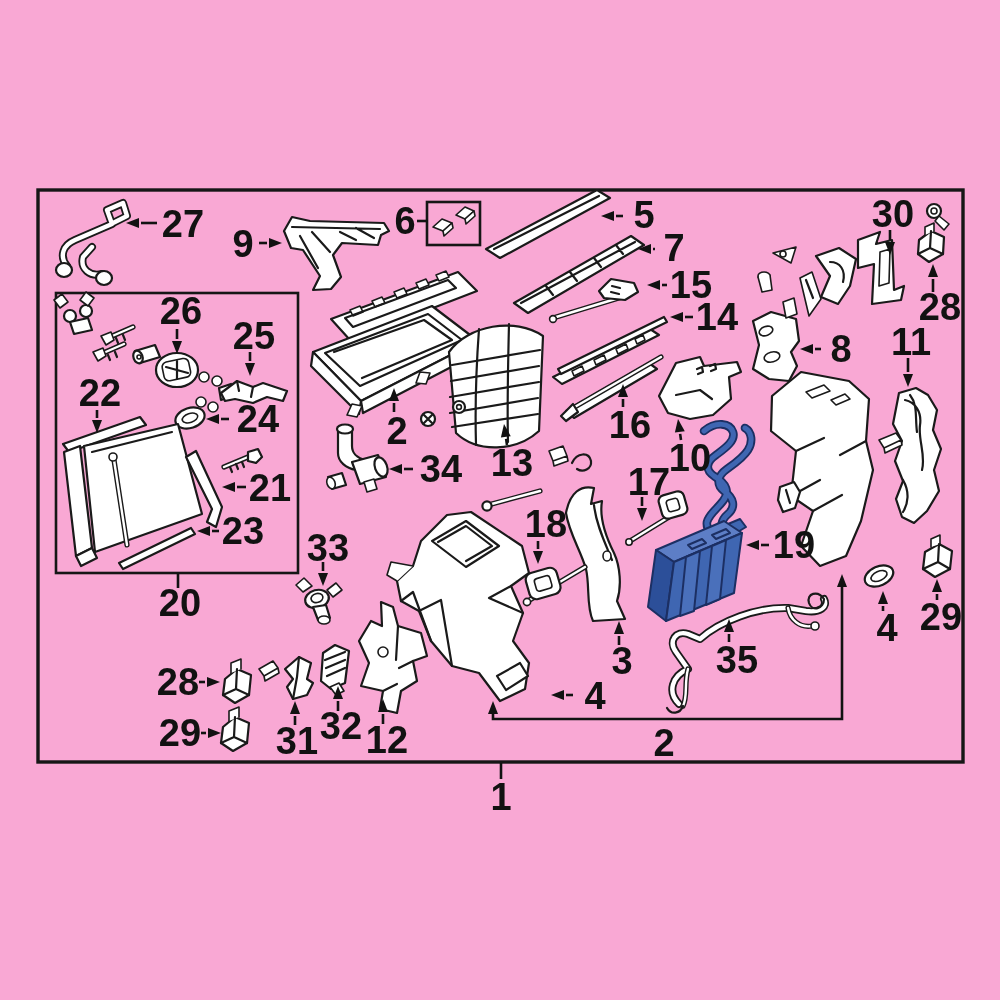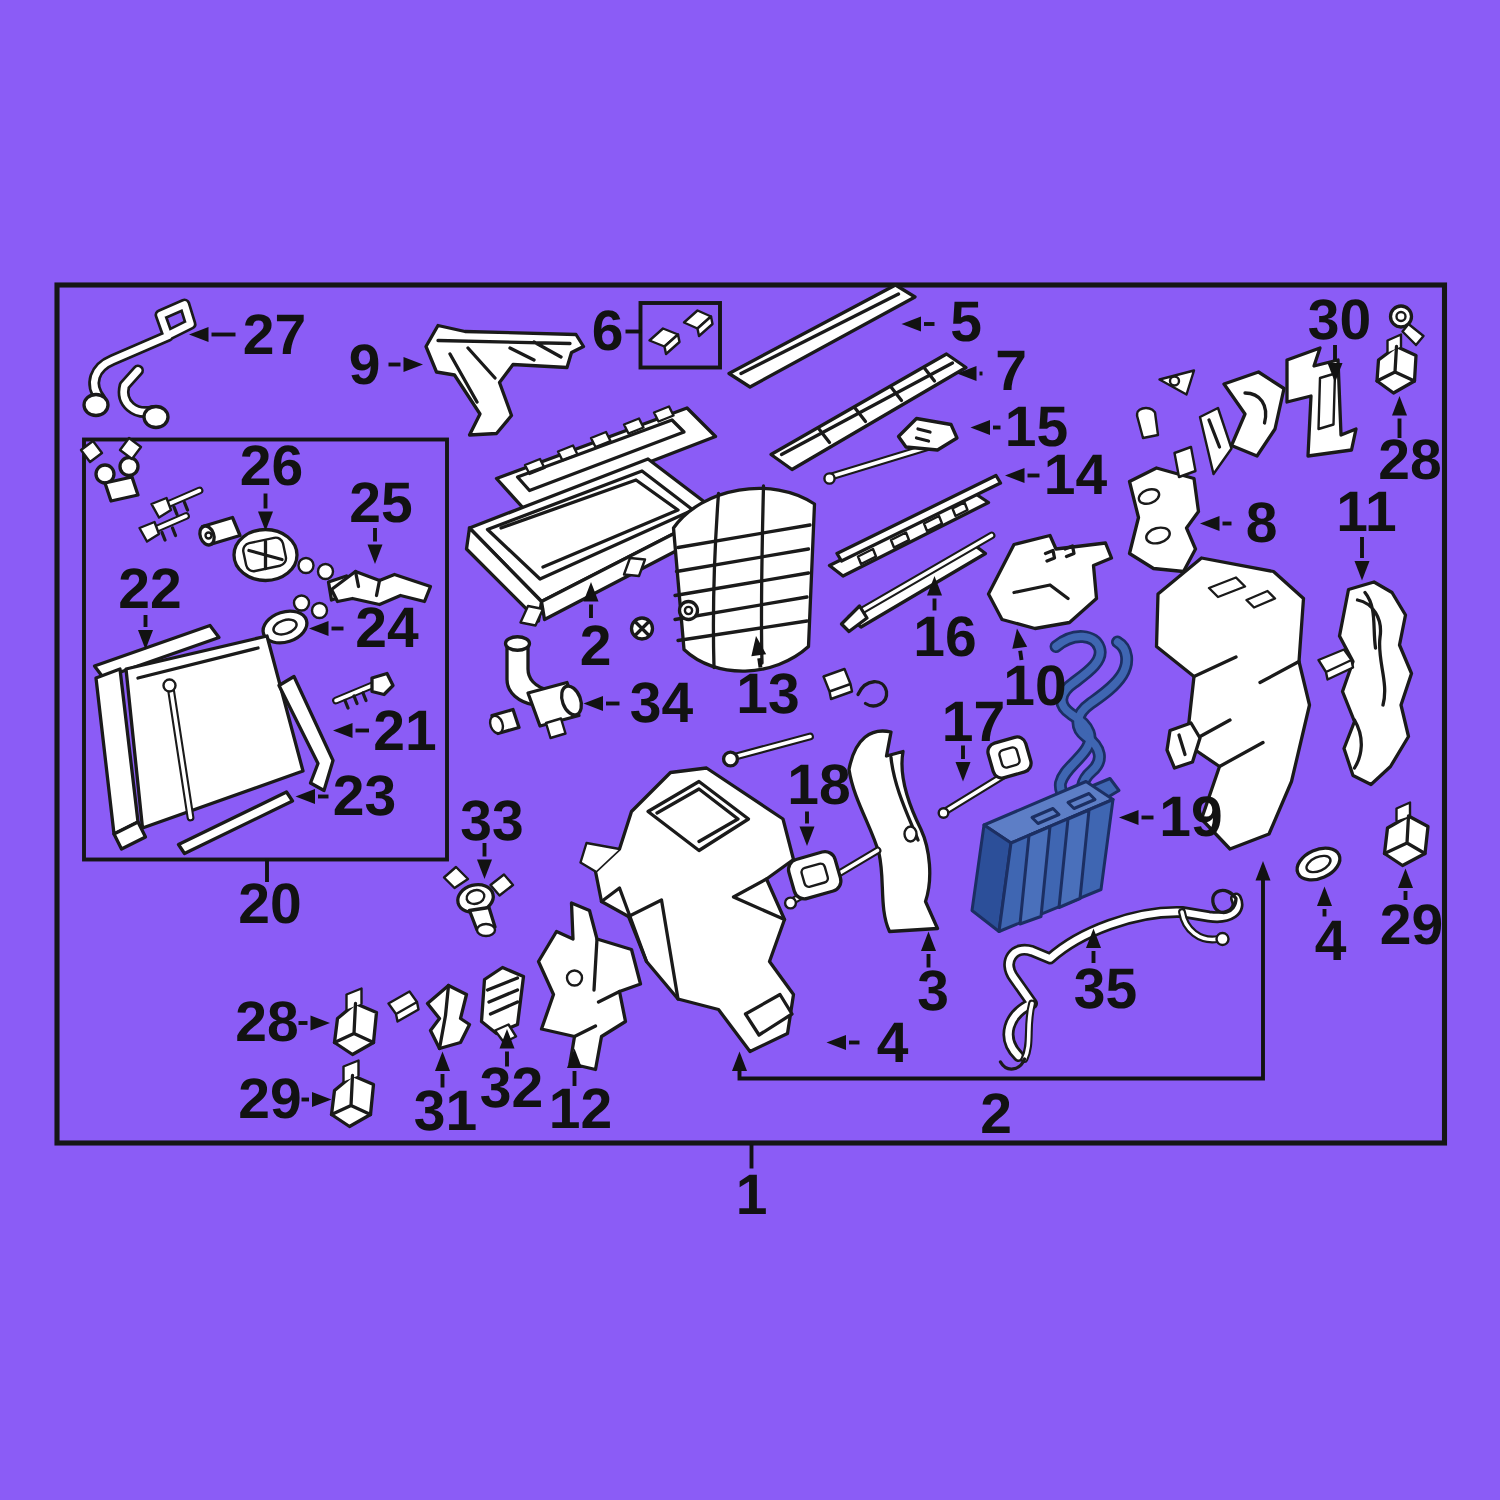--- a/index.html
+++ b/index.html
@@ -1,16 +1,16 @@
 <!DOCTYPE html>
 <html><head>
 <meta charset="utf-8">
 <style>
   html,body{margin:0;padding:0;background:#fff;}
-  .stage{position:relative;width:1000px;height:1000px;background:#8b5cf6;overflow:hidden;
+  .stage{position:relative;width:1000px;height:1000px;background:#f9a8d4;overflow:hidden;
          font-family:"Liberation Sans",sans-serif;}
   svg{position:absolute;left:0;top:0;}
   .ln{fill:none;stroke:#1a1a1a;stroke-width:2.2;stroke-linejoin:round;stroke-linecap:round;}
   .fw{fill:#ffffff;stroke:#1a1a1a;stroke-width:2.2;stroke-linejoin:round;stroke-linecap:round;}
   .fwt{fill:#ffffff;stroke:#1a1a1a;stroke-width:1.6;stroke-linejoin:round;stroke-linecap:round;}
   .tubeO{fill:none;stroke:#1a1a1a;stroke-width:8;stroke-linejoin:round;stroke-linecap:round;}
   .tubeI{fill:none;stroke:#ffffff;stroke-width:4.4;stroke-linejoin:round;stroke-linecap:round;}
   .rodO{fill:none;stroke:#1a1a1a;stroke-width:5.2;stroke-linejoin:round;stroke-linecap:round;}
   .rodI{fill:none;stroke:#ffffff;stroke-width:2.4;stroke-linejoin:round;stroke-linecap:round;}
   .pipeO{fill:none;stroke:#1c2f63;stroke-width:8.6;stroke-linecap:round;}

